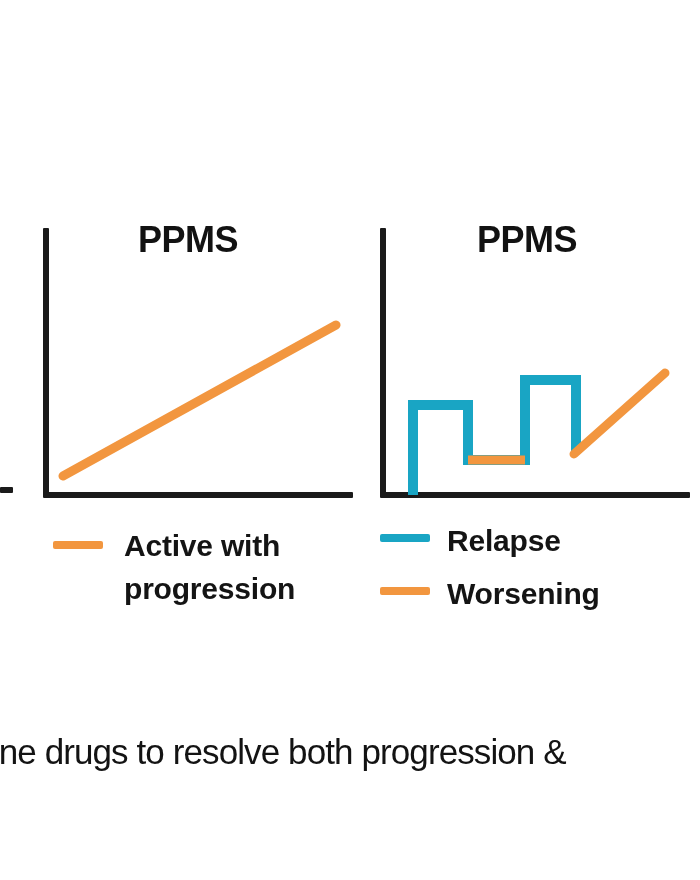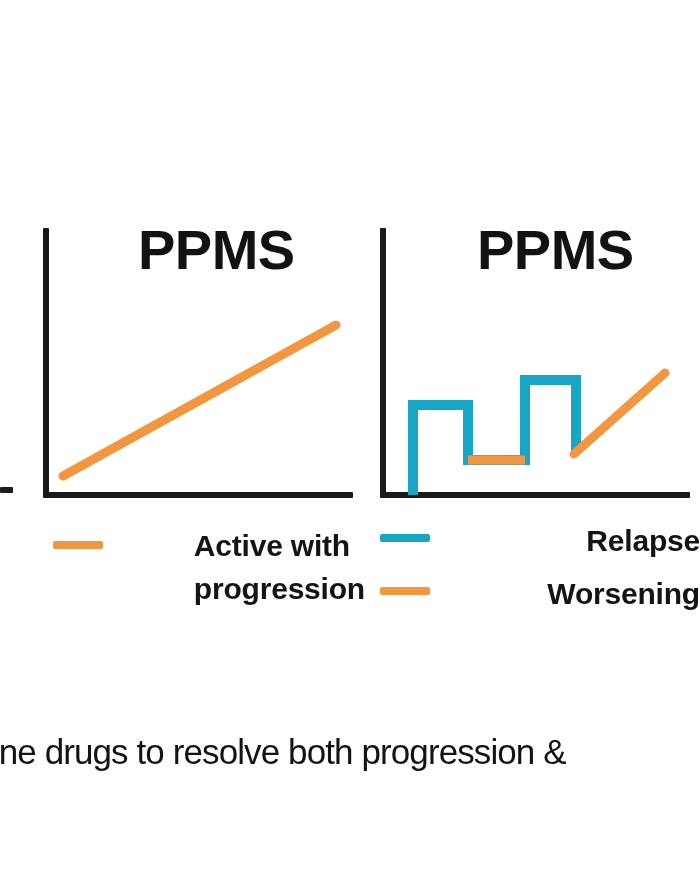--- a/index.html
+++ b/index.html
@@ -37,21 +37,21 @@
   .panel {
     position: absolute;
     top: 210px;
   }
   .panel-ppms { left: 20px;  width: 345px; }
   .panel-spms { left: 360px; width: 340px; }
 
   .panel-title {
     position: absolute;
     top: 12px;
-    font-size: 56px;
+    font-size: 36px;
     font-weight: bold;
     color: #121212;
     letter-spacing: -0.5px;
     line-height: 1;
     white-space: nowrap;
   }
   .panel-ppms .panel-title { left: 118px; }
   .panel-spms .panel-title { left: 117px; }
 
   
@@ -93,21 +93,20 @@
   .legend {
     position: absolute;
   }
   .legend-ppms { left: 33px;  top: 315px; width: 312px; }
   .legend-spms { left: 20px;  top: 310px; width: 320px; }
 
   .legend-row {
     display: flex;
     align-items: flex-start;
     margin-bottom: 8px;
-    justify-content: space-between;
   }
   .legend-swatch {
     flex: 0 0 auto;
     width: 50px;
     height: 8px;
     border-radius: 2px;
     margin-top: 16px;
     margin-right: 21px;
   }
   .legend-label {

